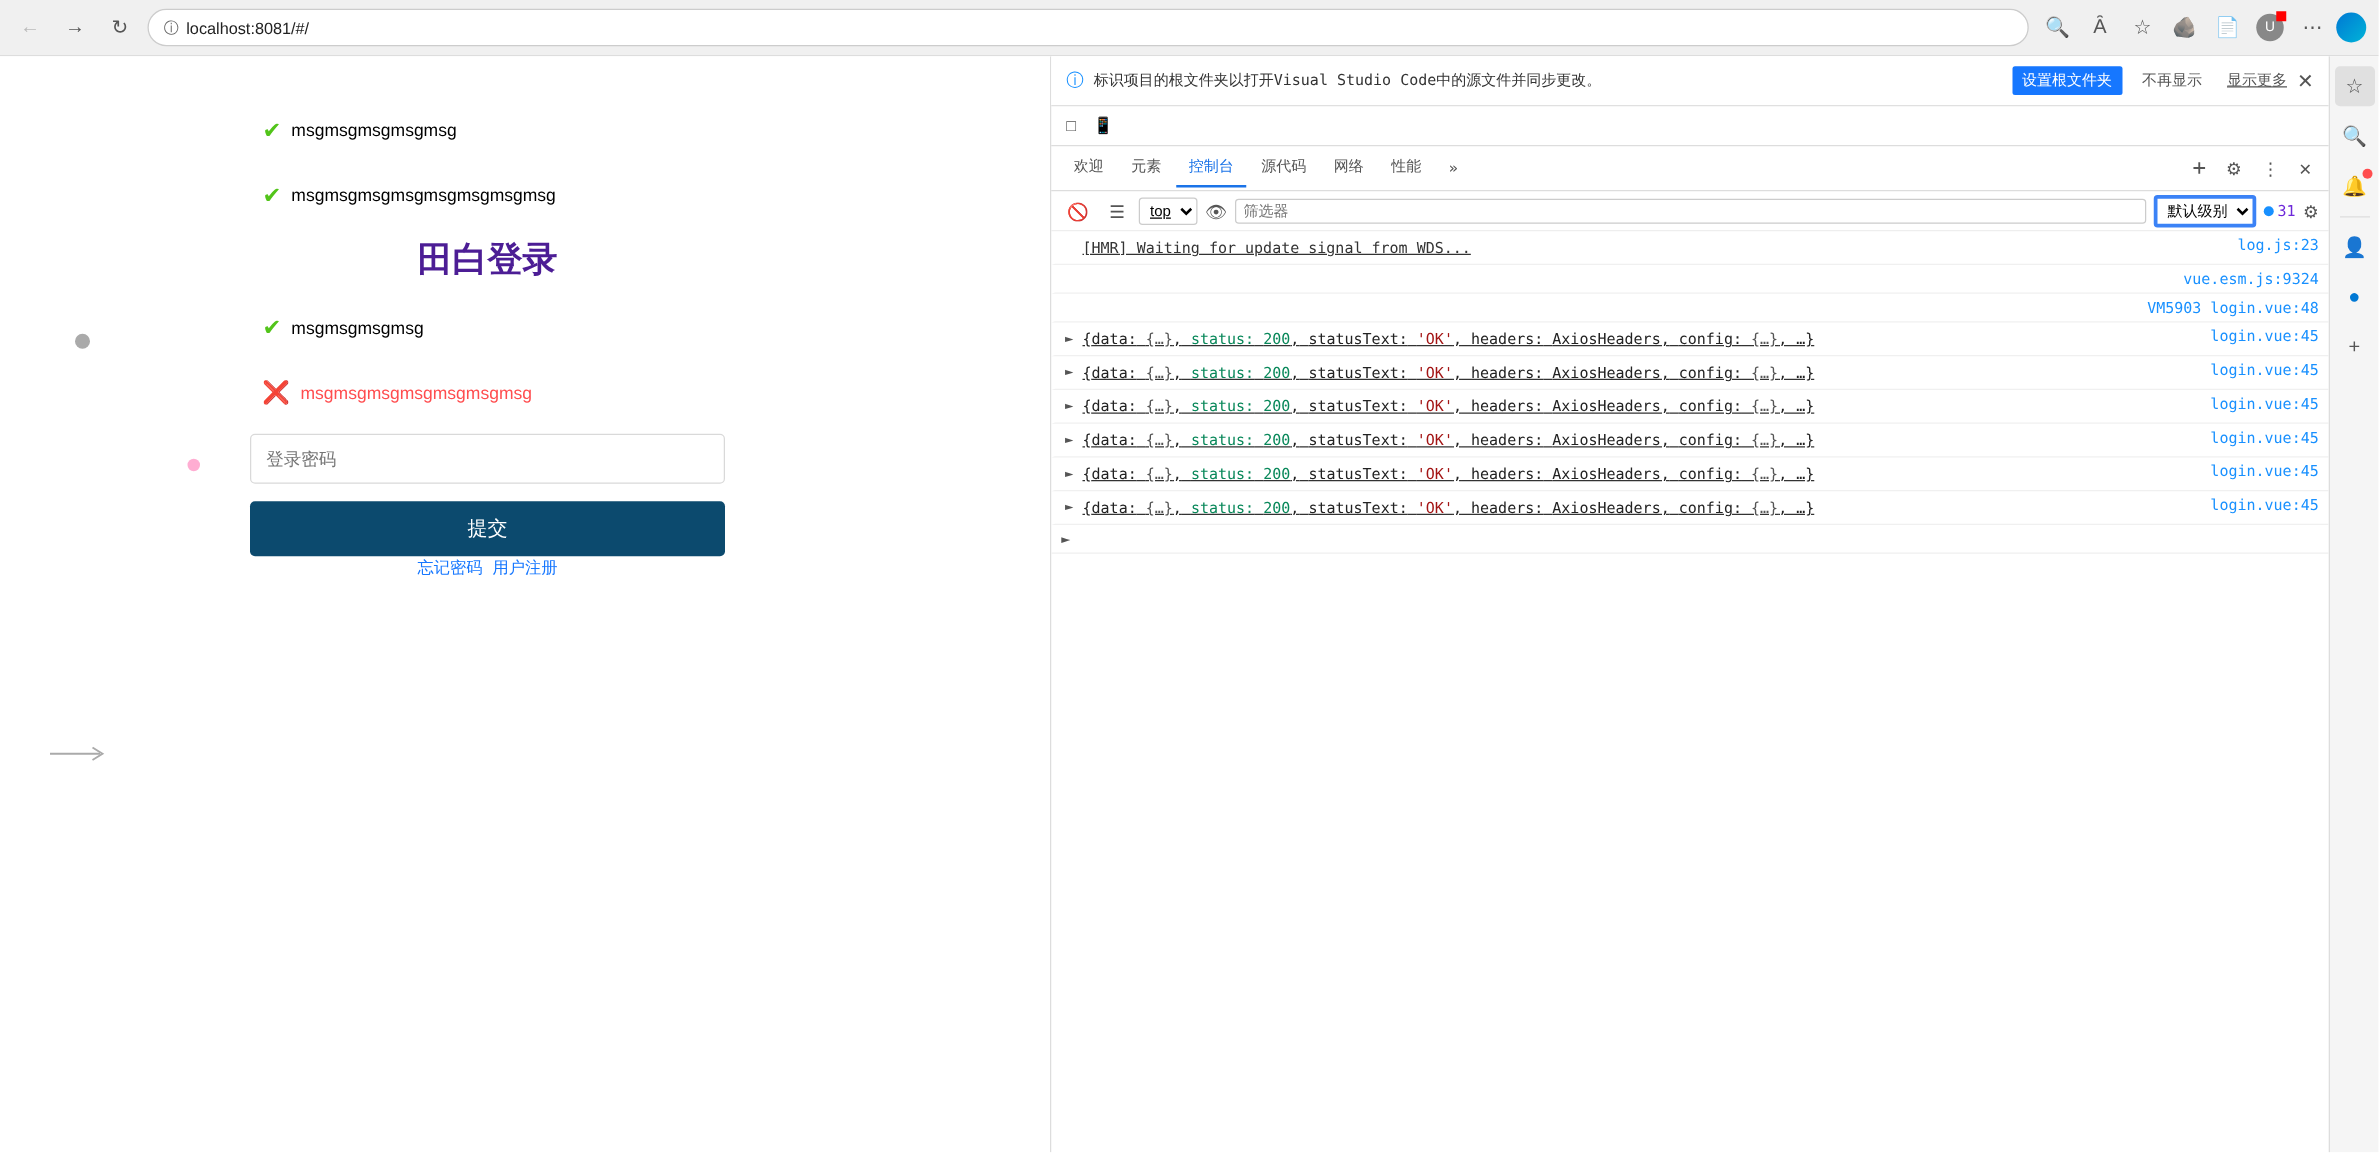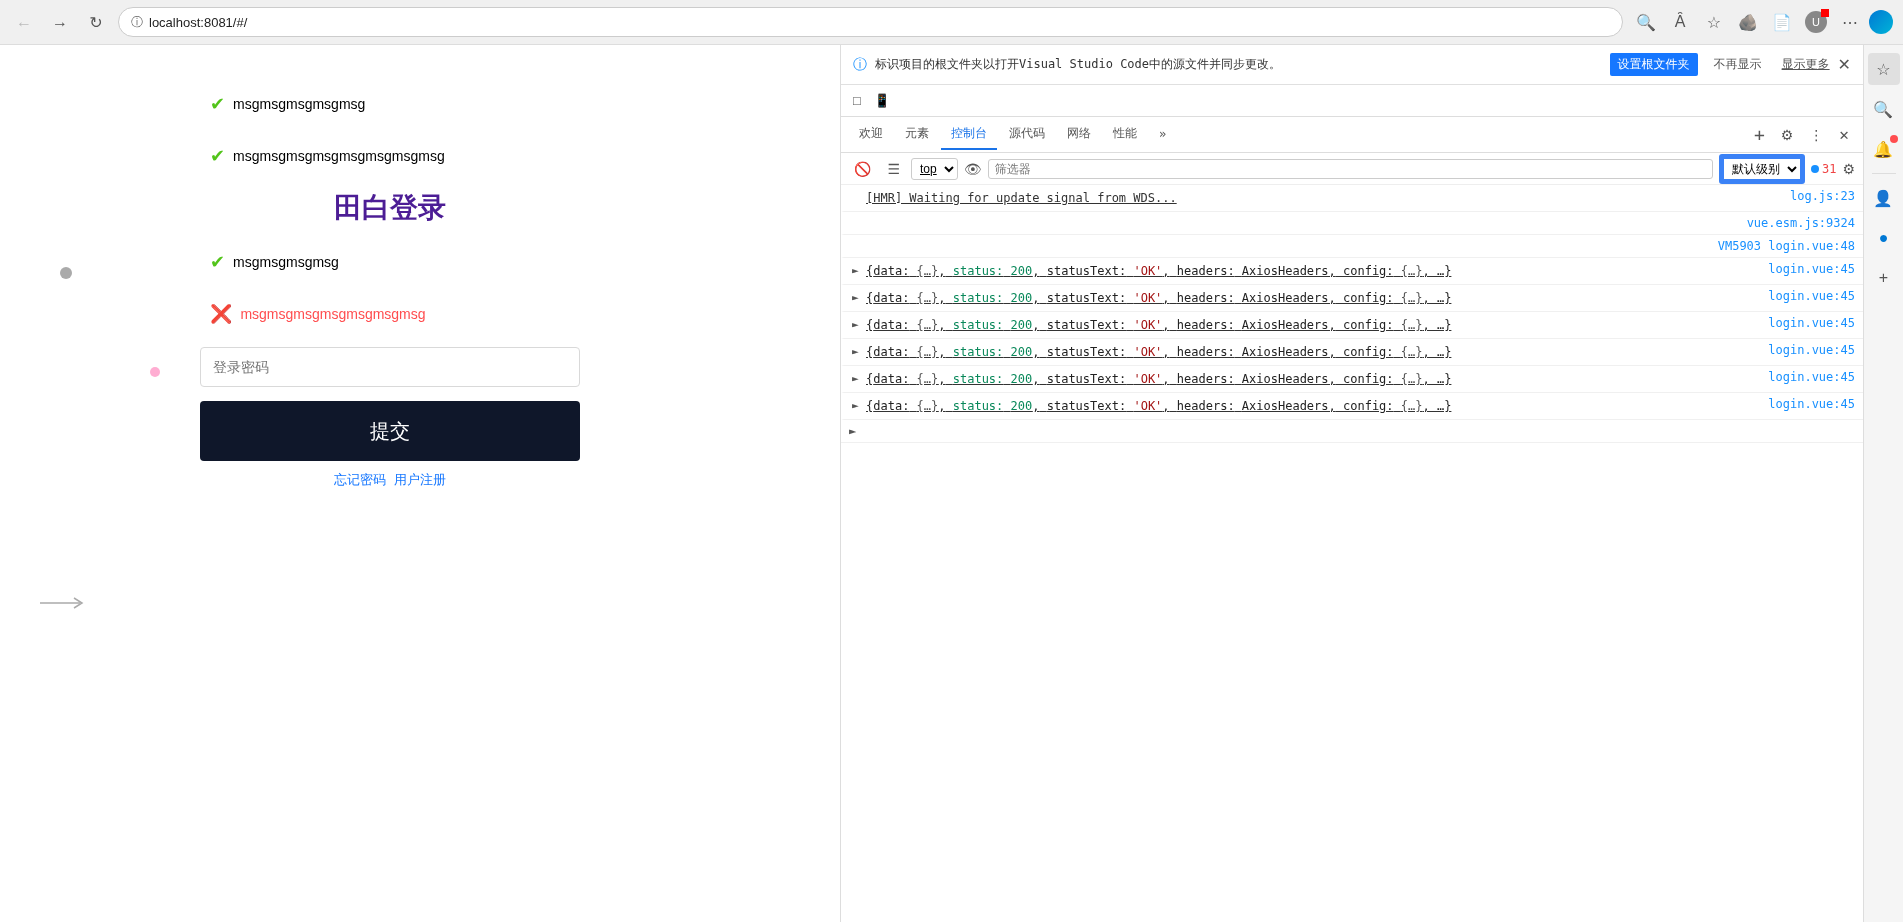--- a/index.html
+++ b/index.html
@@ -27,23 +27,23 @@
     .msg-item { display: flex; align-items: center; gap: 8px; margin-bottom: 14px; padding: 8px 10px; }
     .msg-icon-success { color: #52c41a; font-size: 18px; }
     .msg-icon-error { color: #ff4d4f; font-size: 18px; }
     .msg-text-success { color: #000000; font-size: 14px; }
     .msg-text-error { color: #ff4d4f; font-size: 14px; }
 
     .login-title { font-size: 28px; font-weight: bold; text-align: center; margin: 10px 0 16px; color: #4c1d95; }
 
     .password-input { width: 100%; height: 40px; border: 1px solid #d9d9d9; border-radius: 4px; padding: 0 12px; font-size: 14px; color: #999; outline: none; }
 
-    .submit-btn { width: 100%; height: 60px; background: #0f172a; border: none; border-radius: 4px; color: #fff; font-size: 20px; cursor: pointer; margin-top: 14px; }
-
-    .links-row { display: flex; justify-content: center; gap: 8px; margin-top: 10px; }
+    .submit-btn { width: 100%; height: 44px; background: #0c4a6e; border: none; border-radius: 4px; color: #fff; font-size: 16px; cursor: pointer; margin-top: 14px; }
+
+    .links-row { display: flex; justify-content: center; gap: 8px; }
     .link-text { color: #1677ff; font-size: 13px; cursor: pointer; text-decoration: none; }
 
     
     .dot-gray { width: 12px; height: 12px; border-radius: 50%; background: #aaa; position: absolute; top: 222px; left: 60px; }
     .dot-pink { width: 10px; height: 10px; border-radius: 50%; background: #ffadd2; position: absolute; top: 322px; left: 150px; }
     .arrow-decor { position: absolute; top: 548px; left: 40px; width: 50px; height: 20px; }
 
     
     .devtools-panel { flex: 1; background: #fff; border-left: 1px solid #ddd; display: flex; flex-direction: column; font-family: monospace; font-size: 12px; }
 
@@ -64,22 +64,22 @@
     .tab-icon-btn { background: transparent; border: none; cursor: pointer; color: #555; font-size: 14px; padding: 4px 6px; border-radius: 3px; }
     .tab-add { color: #555; font-size: 18px; cursor: pointer; padding: 2px 6px; }
     .close-panel { color: #555; font-size: 16px; cursor: pointer; padding: 2px 6px; }
 
     
     .devtools-toolbar { display: flex; align-items: center; padding: 4px 8px; border-bottom: 1px solid #eee; gap: 6px; height: 32px; }
     .toolbar-icon-btn { background: transparent; border: none; cursor: pointer; color: #555; font-size: 14px; padding: 3px 5px; border-radius: 3px; }
     .top-select { border: 1px solid #ccc; border-radius: 3px; padding: 2px 4px; font-size: 12px; background: #fff; cursor: pointer; text-decoration: underline; }
     .eye-btn { background: transparent; border: none; cursor: pointer; color: #555; font-size: 14px; }
     .filter-input { border: 1px solid #ccc; border-radius: 3px; padding: 2px 6px; font-size: 12px; flex: 1; min-width: 120px; }
-    .level-select { border: 5px solid #3b82f6; border-radius: 3px; padding: 2px 4px; font-size: 12px; background: #fff; cursor: pointer; }
-    .error-count { display: flex; align-items: center; gap: 3px; color: #ef4444; font-size: 12px; }
+    .level-select { border: 3px solid #3b82f6; border-radius: 3px; padding: 2px 4px; font-size: 12px; background: #fff; cursor: pointer; }
+    .error-count { display: flex; align-items: center; gap: 3px; color: #6d28d9; font-size: 12px; }
     .error-dot { width: 8px; height: 8px; border-radius: 50%; background: #1890ff; }
     .toolbar-right { margin-left: auto; display: flex; align-items: center; gap: 6px; }
     .settings-btn { background: transparent; border: none; cursor: pointer; color: #555; font-size: 14px; }
 
     
     .console-output { flex: 1; overflow-y: auto; padding: 0; }
     .console-line { padding: 4px 8px; border-bottom: 1px solid #f0f0f0; display: flex; align-items: flex-start; gap: 4px; }
     .console-line-info { border-left: 3px solid transparent; }
     .c-arrow { color: #555; font-size: 11px; cursor: pointer; padding-top: 2px; min-width: 10px; }
     .c-text { flex: 1; font-size: 12px; color: #333; word-break: break-all; line-height: 1.5; text-decoration: underline; }

